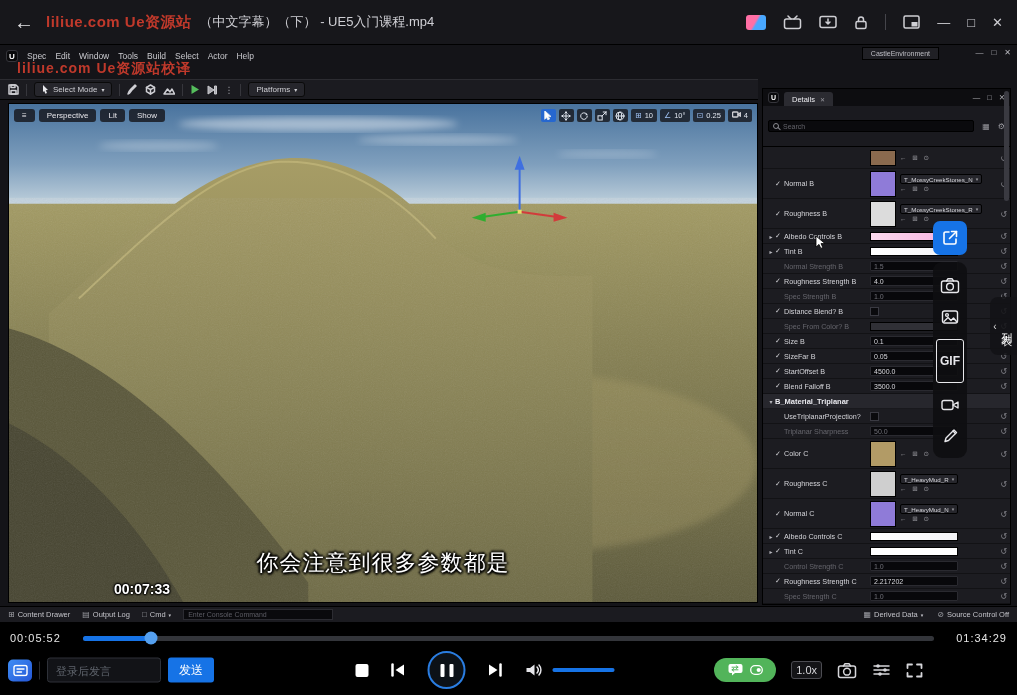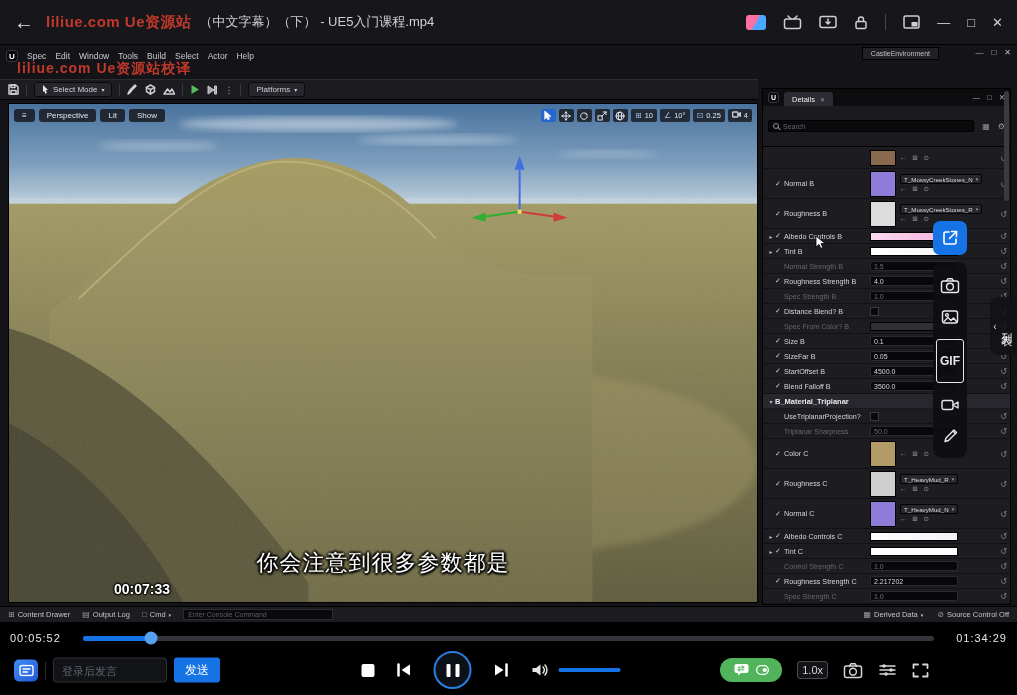--- a/index.html
+++ b/index.html
@@ -135,21 +135,21 @@
 
   
   .progress-row{position:absolute;top:622px;left:0;width:1017px;height:23px;background:#000;display:flex;
     align-items:center;padding:16px 10px;gap:22px}
   .ptime{font-size:11px;color:#e6e6e6;letter-spacing:1px;flex:none}
   .pbar{flex:1;height:5px;background:#33353a;border-radius:3px;position:relative}
   .pfill{position:absolute;left:0;top:0;bottom:0;width:0;background:var(--accent);border-radius:3px}
   .phandle{position:absolute;top:50%;transform:translate(-50%,-50%);width:13px;height:13px;border-radius:50%;background:#55a0ef}
 
   
-  .controls{position:absolute;top:645px;left:6px;width:933px;height:50px;background:#000}
+  .controls{position:absolute;top:645px;left:0;width:933px;height:50px;background:#000}
   .ctl-left{position:absolute;left:8px;top:50%;transform:translateY(-50%);display:flex;align-items:center;gap:7px}
   .danmu-badge{width:24px;height:22px;border-radius:5px;background:linear-gradient(135deg,#3f8ef5,#2456d6);
     display:flex;align-items:center;justify-content:center}
   .ctl-sep{width:1px;height:18px;background:#2c2c30}
   .danmaku-input{width:114px;height:25px;background:#121317;border:1px solid #2e3138;border-radius:3px;
     color:#cfcfd4;font-size:11px;padding:0 8px;outline:none}
   .danmaku-input::placeholder{color:#5f646c}
   .send-btn{width:46px;height:25px;background:var(--accent);border:none;border-radius:3px;color:#fff;font-size:12px;cursor:pointer}
   .ctl-center{position:absolute;left:52%;top:50%;transform:translate(-50%,-50%);display:flex;align-items:center;gap:21px}
   .stop-btn{width:13px;height:13px;background:#fff;border-radius:2px}

